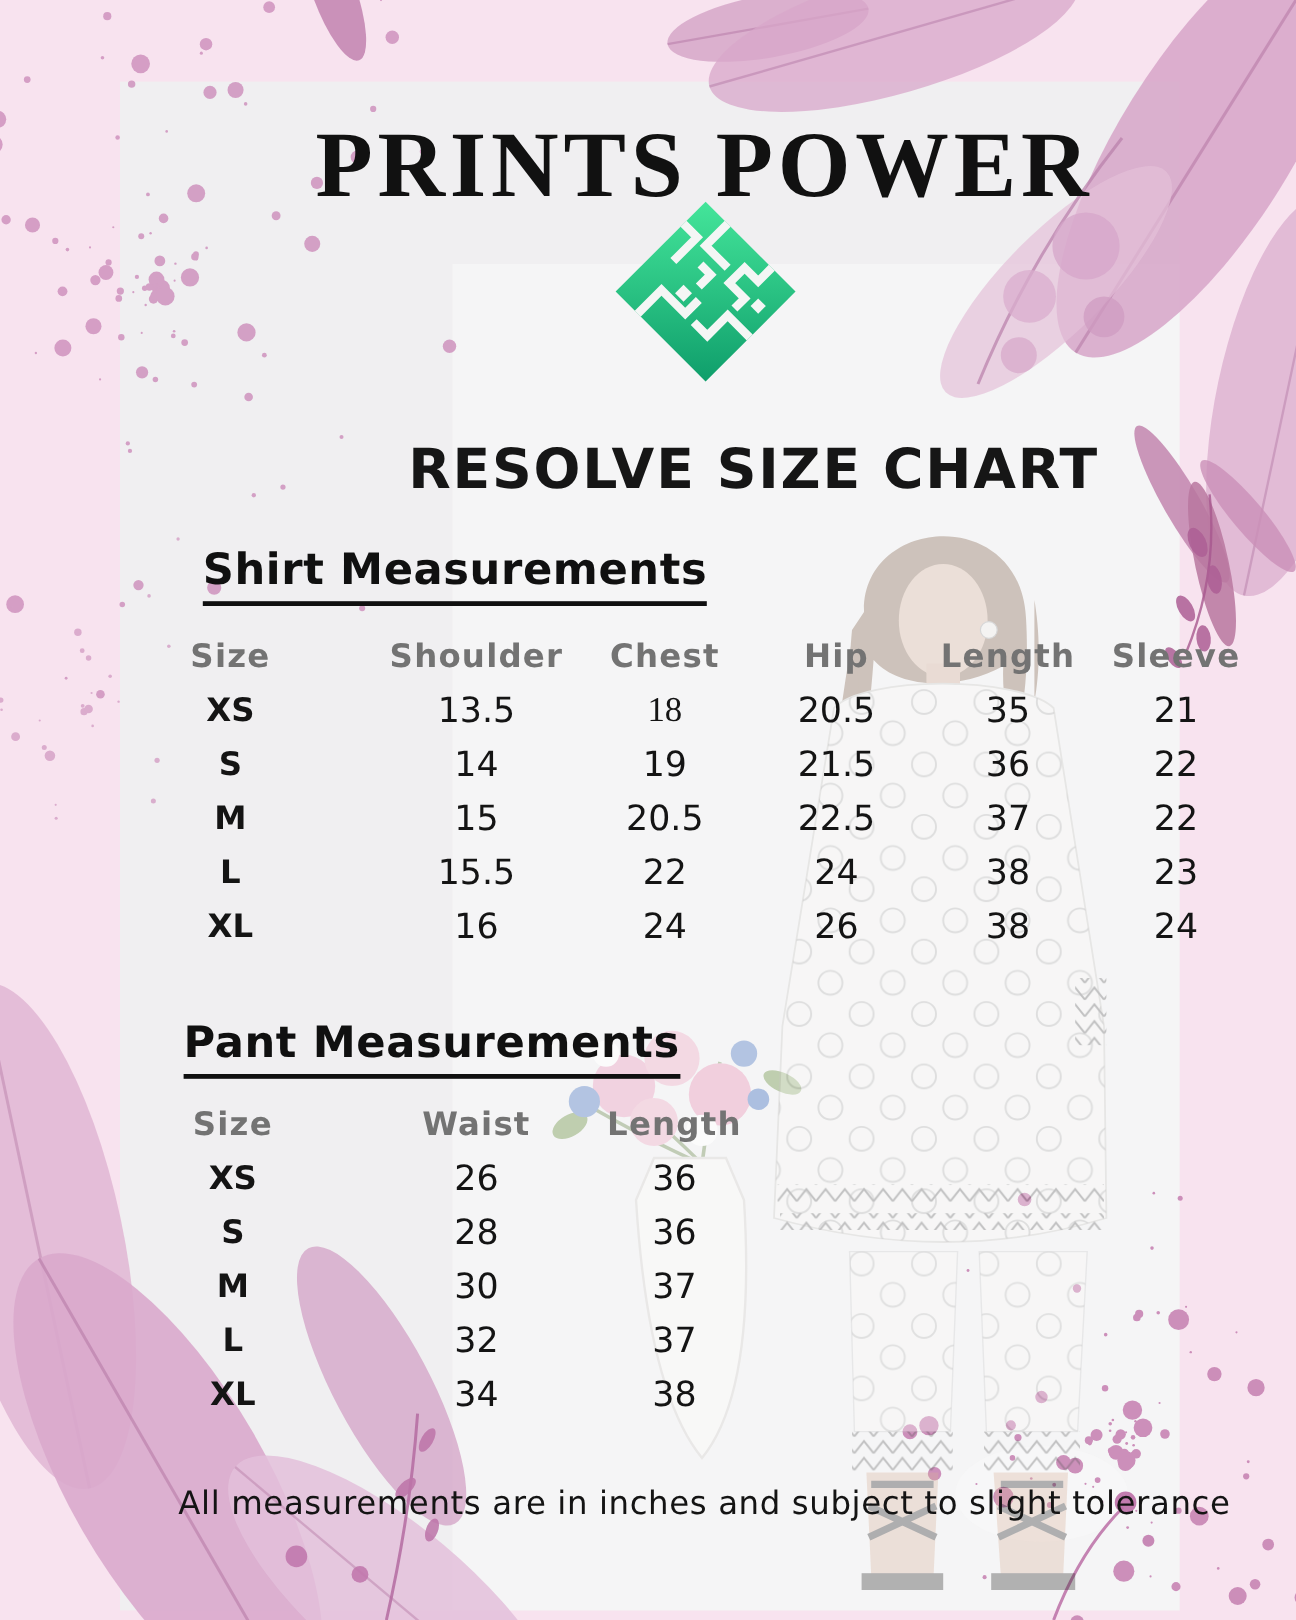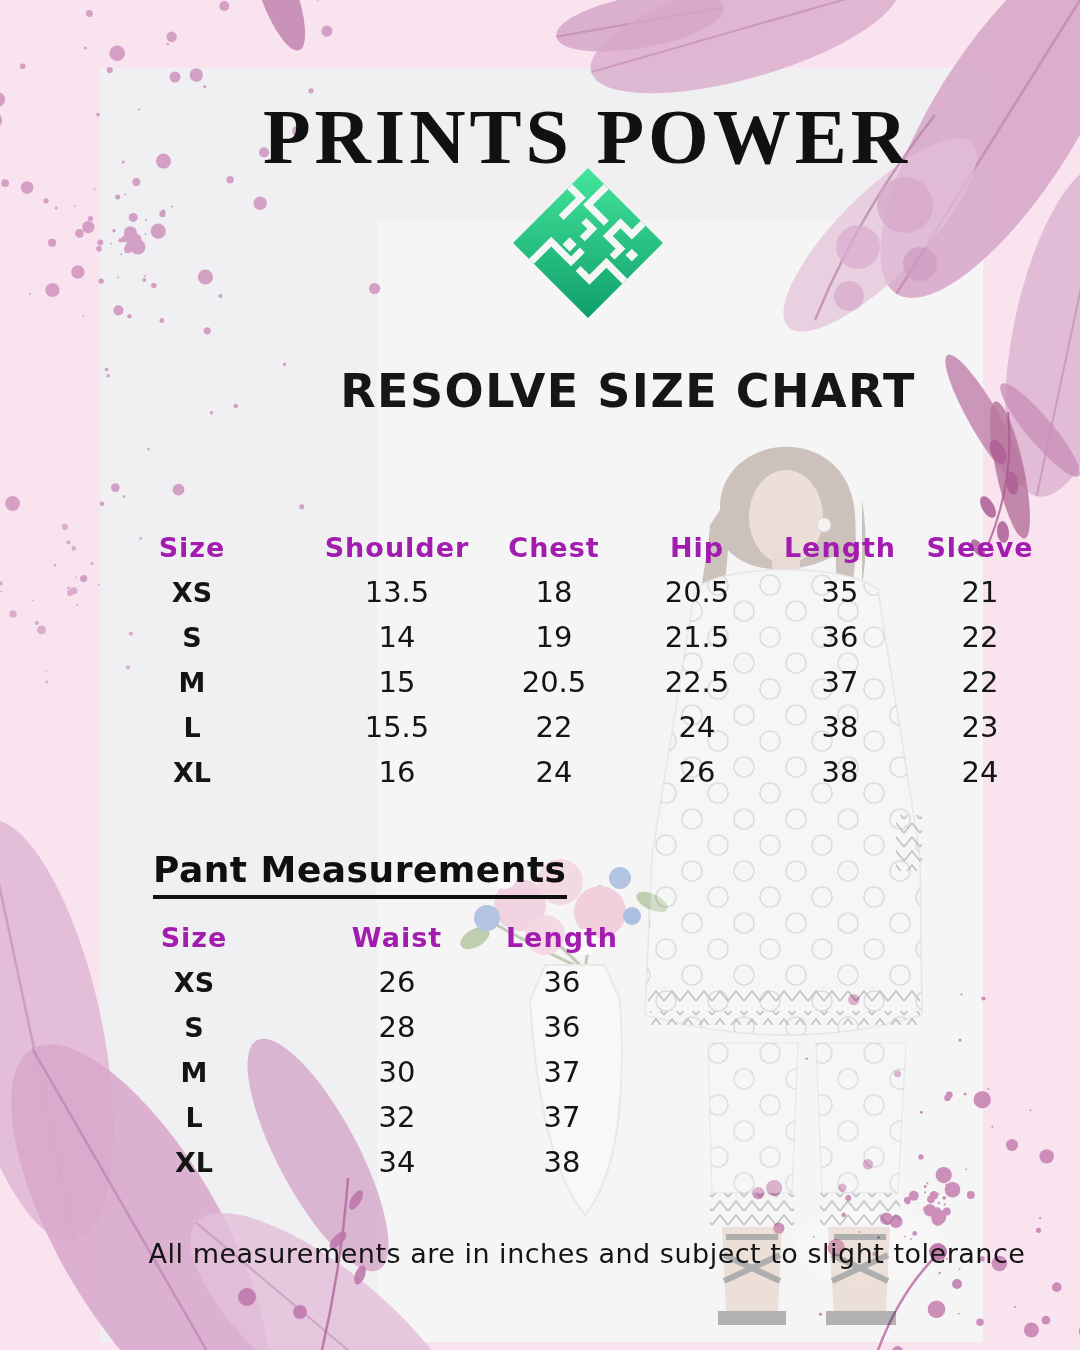--- a/index.html
+++ b/index.html
@@ -38,21 +38,21 @@
   }
   .section-heading{
     font-size:36px;font-weight:700;letter-spacing:.5px;color:#101010;
     border-bottom:4px solid #101010;padding-bottom:5px;line-height:1.1;
   }
   #shirt-heading{left:122px;top:456px;}
   #pant-heading{left:106px;top:850px;}
   .sizetable{left:0;top:0;width:1080px;height:1350px;}
   .sizetable .th{
     position:absolute;transform:translate(-50%,-50%);
-    font-size:27px;font-weight:700;letter-spacing:1px;white-space:nowrap;color:#a21caf;
+    font-size:27px;font-weight:700;letter-spacing:1px;white-space:nowrap;color:#737373;
   }
   .sizetable .td{
     position:absolute;transform:translate(-50%,-50%);
     font-size:29px;font-weight:400;white-space:nowrap;color:#141414;
   }
   .sizetable .td.size{font-size:27px;font-weight:700;}
   .footer-note{
     left:0;top:1238px;width:1080px;text-align:center;
     font-size:27px;font-weight:500;letter-spacing:.5px;color:#141414;
   }
@@ -467,30 +467,31 @@
           <path d="M102,24 V40 H86 V58 H104 V70"></path>
           <path d="M58,64 H70 V78"></path>
         </g>
         <rect x="60" y="86" width="10" height="10" fill="#f4f6f5"></rect>
         <rect x="112" y="50" width="9" height="9" fill="#f4f6f5"></rect>
       </g>
     </svg>
 
     <div class="abs chart-title">RESOLVE SIZE CHART</div>
 
+    <div id="shirt-heading" class="abs section-heading">Shirt Measurements</div>
     <div class="abs sizetable">
         <div class="th" style="left: 145px; top: 547px;">Size</div>
         <div class="th" style="left: 350px; top: 547px;">Shoulder</div>
         <div class="th" style="left: 507px; top: 547px;">Chest</div>
         <div class="th" style="left: 650px; top: 547px;">Hip</div>
         <div class="th" style="left: 793px; top: 547px;">Length</div>
         <div class="th" style="left: 933px; top: 547px;">Sleeve</div>
         <div class="td size" style="left: 145px; top: 592px;">XS</div>
         <div class="td" style="left: 350px; top: 592px;">13.5</div>
-        <div class="td" style="left: 507px; top: 592px;">18</div>
+        <div class="td" style="left: 507px; top: 592px; font-family: Liberation Serif, serif;">18</div>
         <div class="td" style="left: 650px; top: 592px;">20.5</div>
         <div class="td" style="left: 793px; top: 592px;">35</div>
         <div class="td" style="left: 933px; top: 592px;">21</div>
         <div class="td size" style="left: 145px; top: 637px;">S</div>
         <div class="td" style="left: 350px; top: 637px;">14</div>
         <div class="td" style="left: 507px; top: 637px;">19</div>
         <div class="td" style="left: 650px; top: 637px;">21.5</div>
         <div class="td" style="left: 793px; top: 637px;">36</div>
         <div class="td" style="left: 933px; top: 637px;">22</div>
         <div class="td size" style="left: 145px; top: 682px;">M</div>

